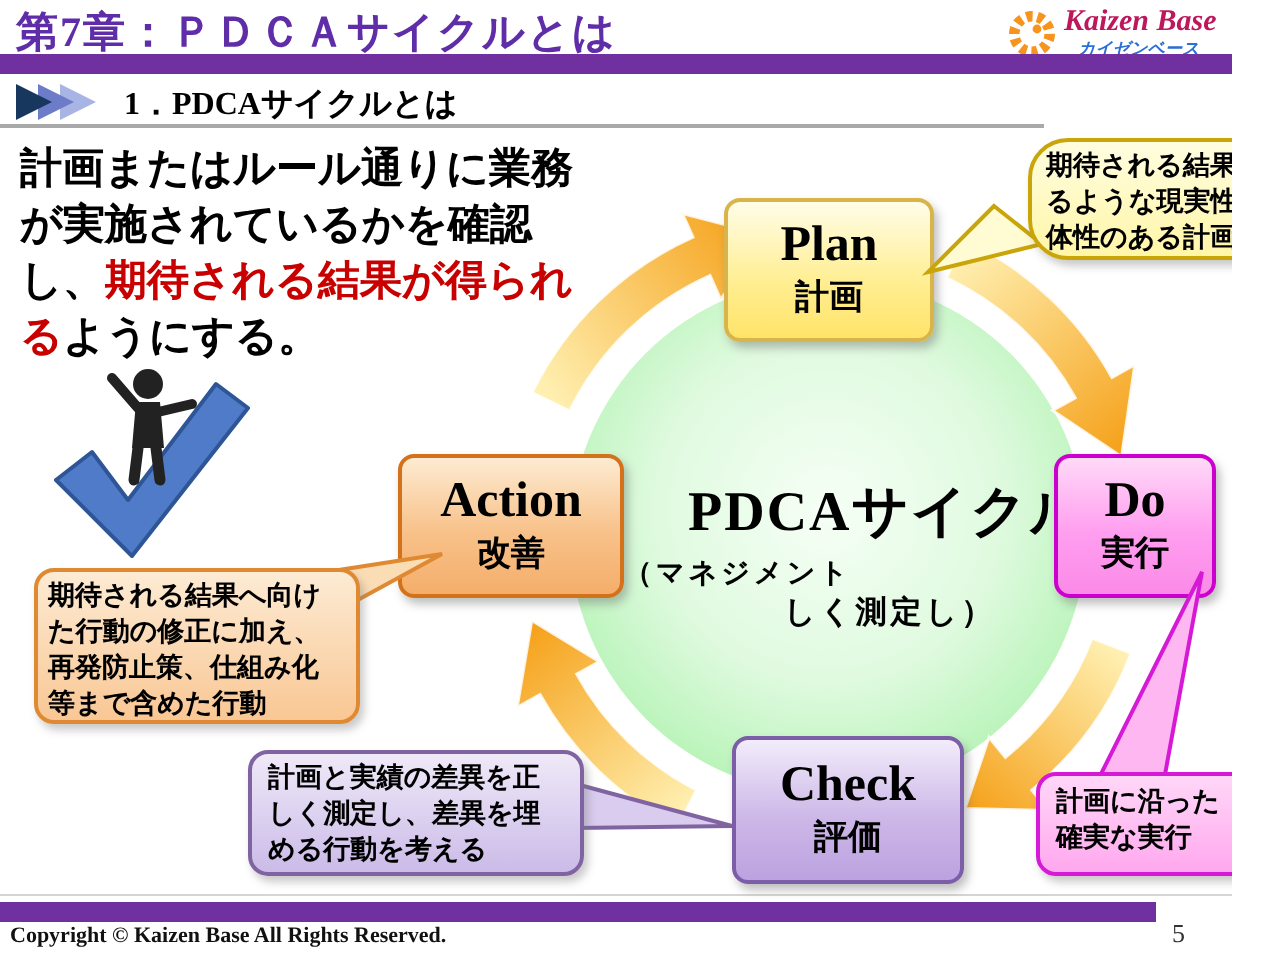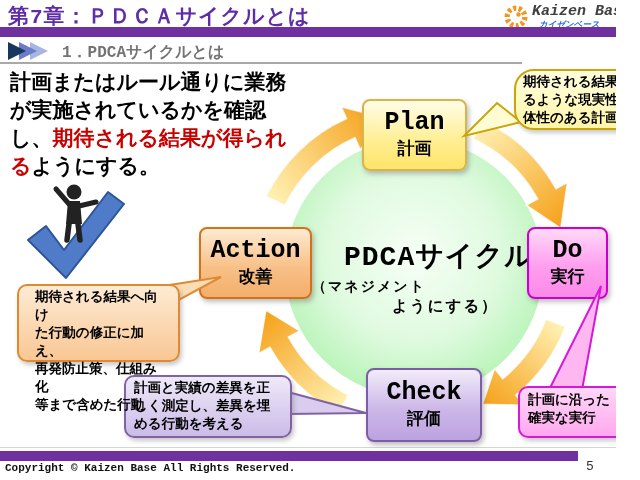--- a/index.html
+++ b/index.html
@@ -1,28 +1,28 @@
 <!DOCTYPE html>
 <html><head>
 <meta charset="utf-8">
 <style>
   html,body{margin:0;padding:0;background:#fff;}
   #slide{position:relative;width:616px;height:480px;background:#fff;overflow:hidden;
-         font-family:Liberation Mono, monospace;}
+         font-family:Liberation Serif, serif;}
   
   .chapter-title{position:absolute;left:8px;top:2px;font-size:21px;font-weight:bold;
                  color:#5F2DA8;letter-spacing:1px;white-space:nowrap;}
   .header-bar{position:absolute;left:0;top:27px;width:640px;height:10px;background:#7030A0;}
   .logo{position:absolute;left:503px;top:3px;width:135px;height:26px;}
   .logo-name{position:absolute;left:29px;top:0px;font-size:15px;font-weight:bold;font-style:italic;
-             color:#404040;white-space:nowrap;}
+             color:#be185d;white-space:nowrap;}
   .logo-sub{position:absolute;left:34px;top:16px;font-size:8.5px;font-weight:bold;font-style:italic;
             color:#2A6FD6;border-bottom:3px solid #FFD400;padding:0 2px;white-space:nowrap;}
   .section-row{position:absolute;left:8px;top:41px;height:22px;}
-  .section-title{position:absolute;left:54px;top:1px;font-size:16px;font-weight:bold;color:#737373;
+  .section-title{position:absolute;left:54px;top:1px;font-size:16px;font-weight:bold;color:#000000;
                  white-space:nowrap;}
   .section-underline{position:absolute;left:0;top:62px;width:522px;height:2px;background:#A9A9A9;}
   
   .intro{position:absolute;left:10px;top:70px;width:278px;font-size:21px;font-weight:bold;
          line-height:28px;color:#000;word-break:break-all;}
   .intro .red{color:#C80000;}
   
   .circle{position:absolute;left:285px;top:139px;width:258px;height:258px;border-radius:50%;
           background:radial-gradient(circle at 50% 45%, #F6FFF6 0%, #DFFADF 45%, #98EE98 100%);z-index:1;}
   #arrows{position:absolute;left:0;top:0;z-index:2;}
@@ -47,21 +47,21 @@
   .callout{position:absolute;z-index:6;font-size:13.5px;font-weight:bold;color:#000;
            line-height:1.34;white-space:pre-line;box-sizing:border-box;
            box-shadow:2px 3px 4px rgba(120,120,120,.4);}
   .co-plan{left:514px;top:69px;width:147px;height:61px;border:2px solid #C9A50A;border-radius:20px;
      background:linear-gradient(180deg,#FFFDE0,#FFF6A8);padding:3px 7px;}
   .co-do{left:518px;top:386px;width:115px;height:52px;border:2.5px solid #D619D6;border-radius:10px;
      background:linear-gradient(180deg,#FFD7F8,#FFA8EE);padding:4px 8px;}
   .co-check{left:124px;top:375px;width:168px;height:63px;border:2.5px solid #8064A2;border-radius:10px;
      background:linear-gradient(180deg,#EFE9F8,#CBBBE8);padding:3px 8px;}
   .co-action{left:17px;top:284px;width:163px;height:78px;border:2.5px solid #DF8A33;border-radius:10px;
-     background:linear-gradient(180deg,#FDEBD4,#F9C794);padding:3px 16px;}
+     background:linear-gradient(180deg,#FDEBD4,#F9C794);padding:3px 5px;}
   .figure{position:absolute;left:16px;top:182px;z-index:2;}
   
   .footer-hairline{position:absolute;left:0;top:447px;width:640px;height:1px;background:#D5D5D5;}
   .footer-bar{position:absolute;left:0;top:451px;width:578px;height:10px;background:#7030A0;}
   .copyright{position:absolute;left:5px;top:462px;font-size:11px;font-weight:600;color:#111;
              white-space:nowrap;}
   .page-number{position:absolute;left:586px;top:459px;font-size:13px;color:#333;}
 </style>
 </head>
 <body>
@@ -129,21 +129,21 @@
       </defs>
       <path d="M266.0,196.3 A163.5,163.5 0 0 1 346.5,118.6 L341.2,106.8 L383.8,117.8 L360.3,149.7 L355.0,137.8 A142.5,142.5 0 0 0 284.9,205.5 Z" fill="url(#ag0)" stroke="#FFFFFF" stroke-width="1.5" stroke-opacity="0.85"></path>
       <path d="M482.1,119.8 A163.5,163.5 0 0 1 556.0,188.7 L567.4,182.4 L560.8,228.4 L526.3,205.2 L537.6,198.9 A142.5,142.5 0 0 0 473.2,138.9 Z" fill="url(#ag1)" stroke="#FFFFFF" stroke-width="1.5" stroke-opacity="0.85"></path>
       <path d="M565.6,326.6 A163.5,163.5 0 0 1 515.9,395.1 L524.1,405.2 L482.5,404.3 L494.5,368.6 L502.7,378.7 A142.5,142.5 0 0 0 546.0,319.1 Z" fill="url(#ag2)" stroke="#FFFFFF" stroke-width="1.5" stroke-opacity="0.85"></path>
       <path d="M338.8,413.7 A163.5,163.5 0 0 1 270.0,347.3 L258.6,353.6 L265.9,310.2 L299.7,330.8 L288.4,337.1 A142.5,142.5 0 0 0 348.3,395.0 Z" fill="url(#ag3)" stroke="#FFFFFF" stroke-width="1.5" stroke-opacity="0.85"></path>
     </svg>
 
   <div class="center-text">
     <div class="center-line1">PDCAサイクル</div>
     <div class="center-line2">（マネジメント</div>
-    <div class="center-line3">ようにする）</div>
+    <div class="center-line3">しく測定し）</div>
   </div>
 
   <div class="node node-plan">
     <div class="node-en">Plan</div>
     <div class="node-ja">計画</div>
   </div>
   <div class="node node-check">
     <div class="node-en">Check</div>
     <div class="node-ja">評価</div>
   </div>

